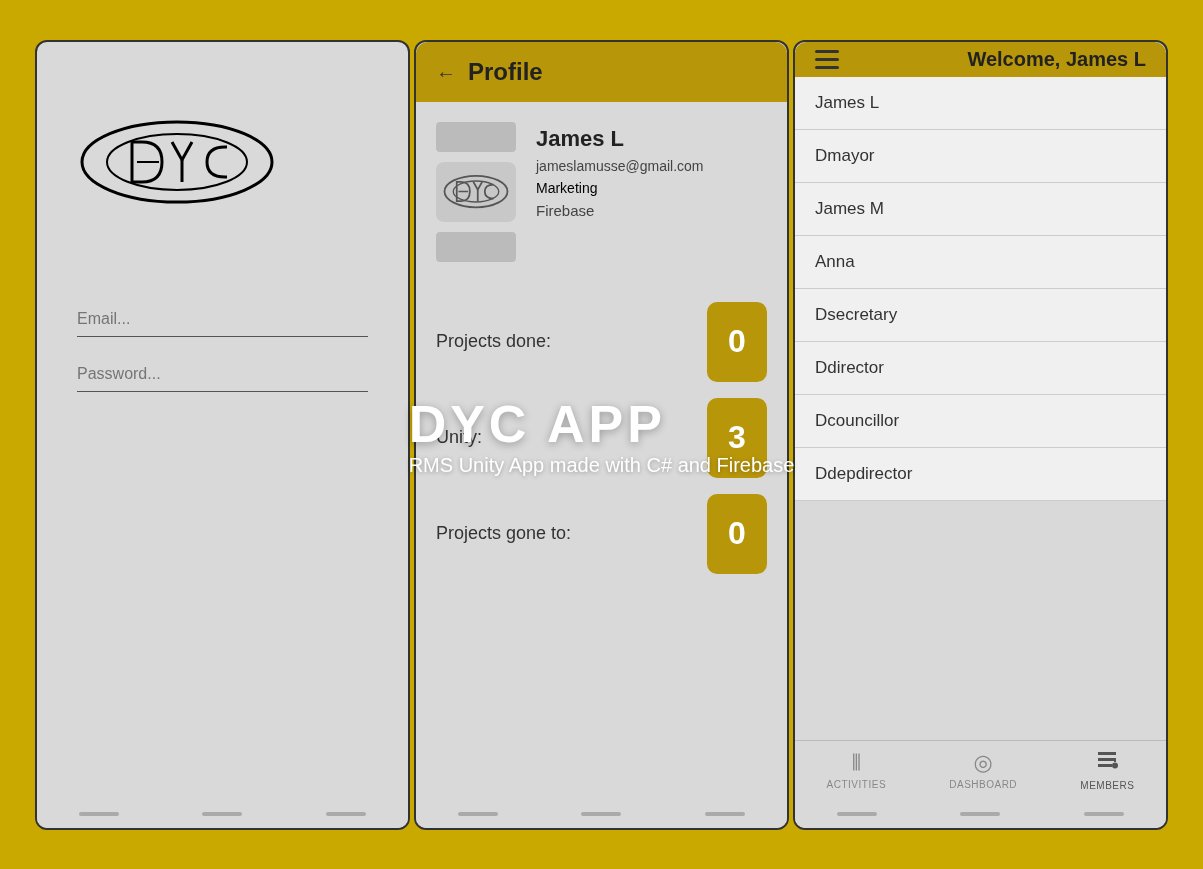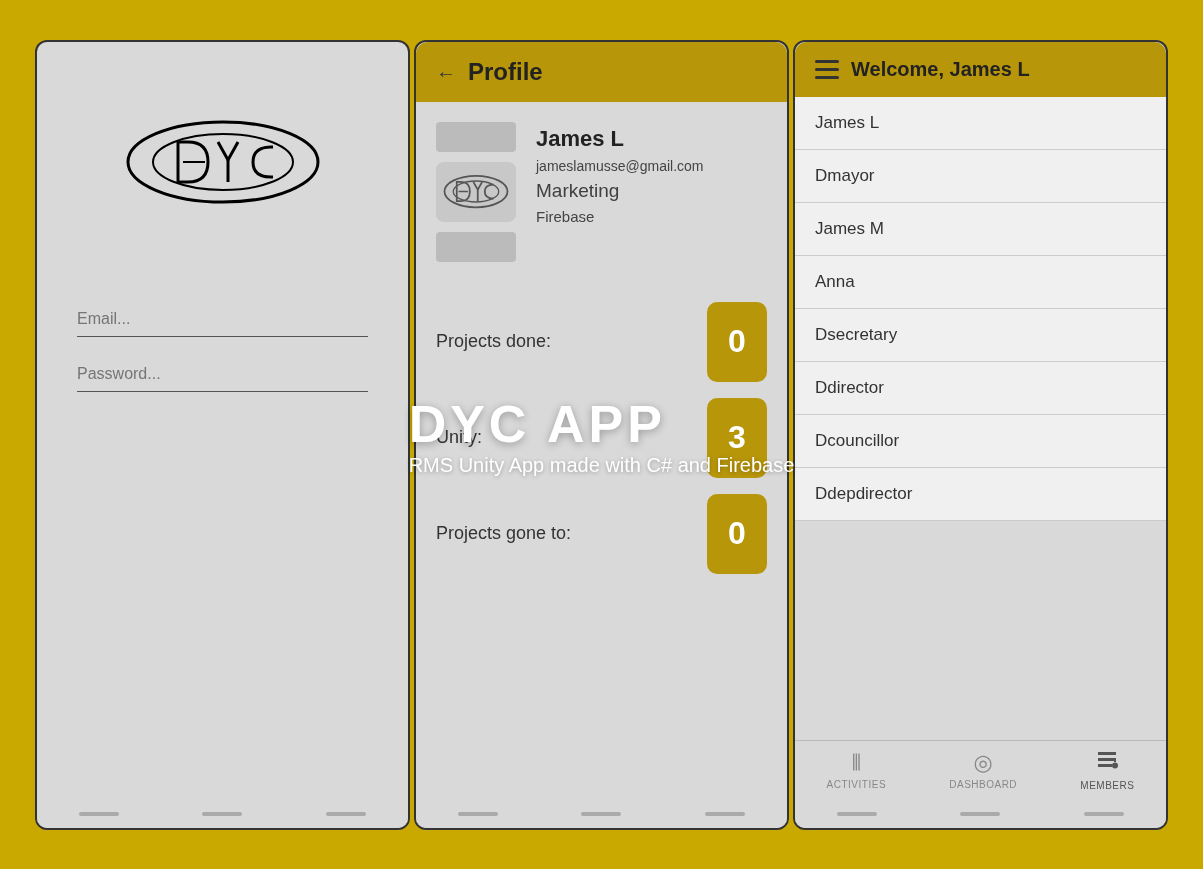--- a/index.html
+++ b/index.html
@@ -75,21 +75,21 @@
       width: 40px;
       height: 4px;
       background: #aaa;
       border-radius: 2px;
     }
 
     
     .login-screen {
       display: flex;
       flex-direction: column;
-      align-items: center;
+      align-items: flex-start;
       padding: 60px 40px 40px;
     }
     .logo-container {
       margin-bottom: 80px;
       width: 200px;
       height: 120px;
       display: flex;
       align-items: center;
       justify-content: center;
     }
@@ -192,22 +192,22 @@
     .profile-name {
       font-size: 22px;
       font-weight: bold;
       color: #222;
     }
     .profile-email {
       font-size: 14px;
       color: #444;
     }
     .profile-dept {
-      font-size: 19px;
-      color: #404040;
+      font-size: 14px;
+      color: #000000;
     }
     .profile-role {
       font-size: 15px;
       color: #444;
     }
 
     .profile-stats {
       margin-top: 30px;
       display: flex;
       flex-direction: column;
@@ -231,25 +231,26 @@
       align-items: center;
       justify-content: center;
       font-size: 32px;
       font-weight: bold;
       color: white;
     }
 
     
     .members-header {
       background: #b8960a;
-      padding: 16px 20px;
+      padding: 6px 20px;
       display: flex;
       align-items: center;
       gap: 12px;
       border-radius: 12px 12px 0 0;
+      justify-content: space-between;
     }
     .hamburger-icon {
       display: flex;
       flex-direction: column;
       gap: 5px;
       cursor: pointer;
     }
     .hamburger-icon span {
       width: 24px;
       height: 3px;

